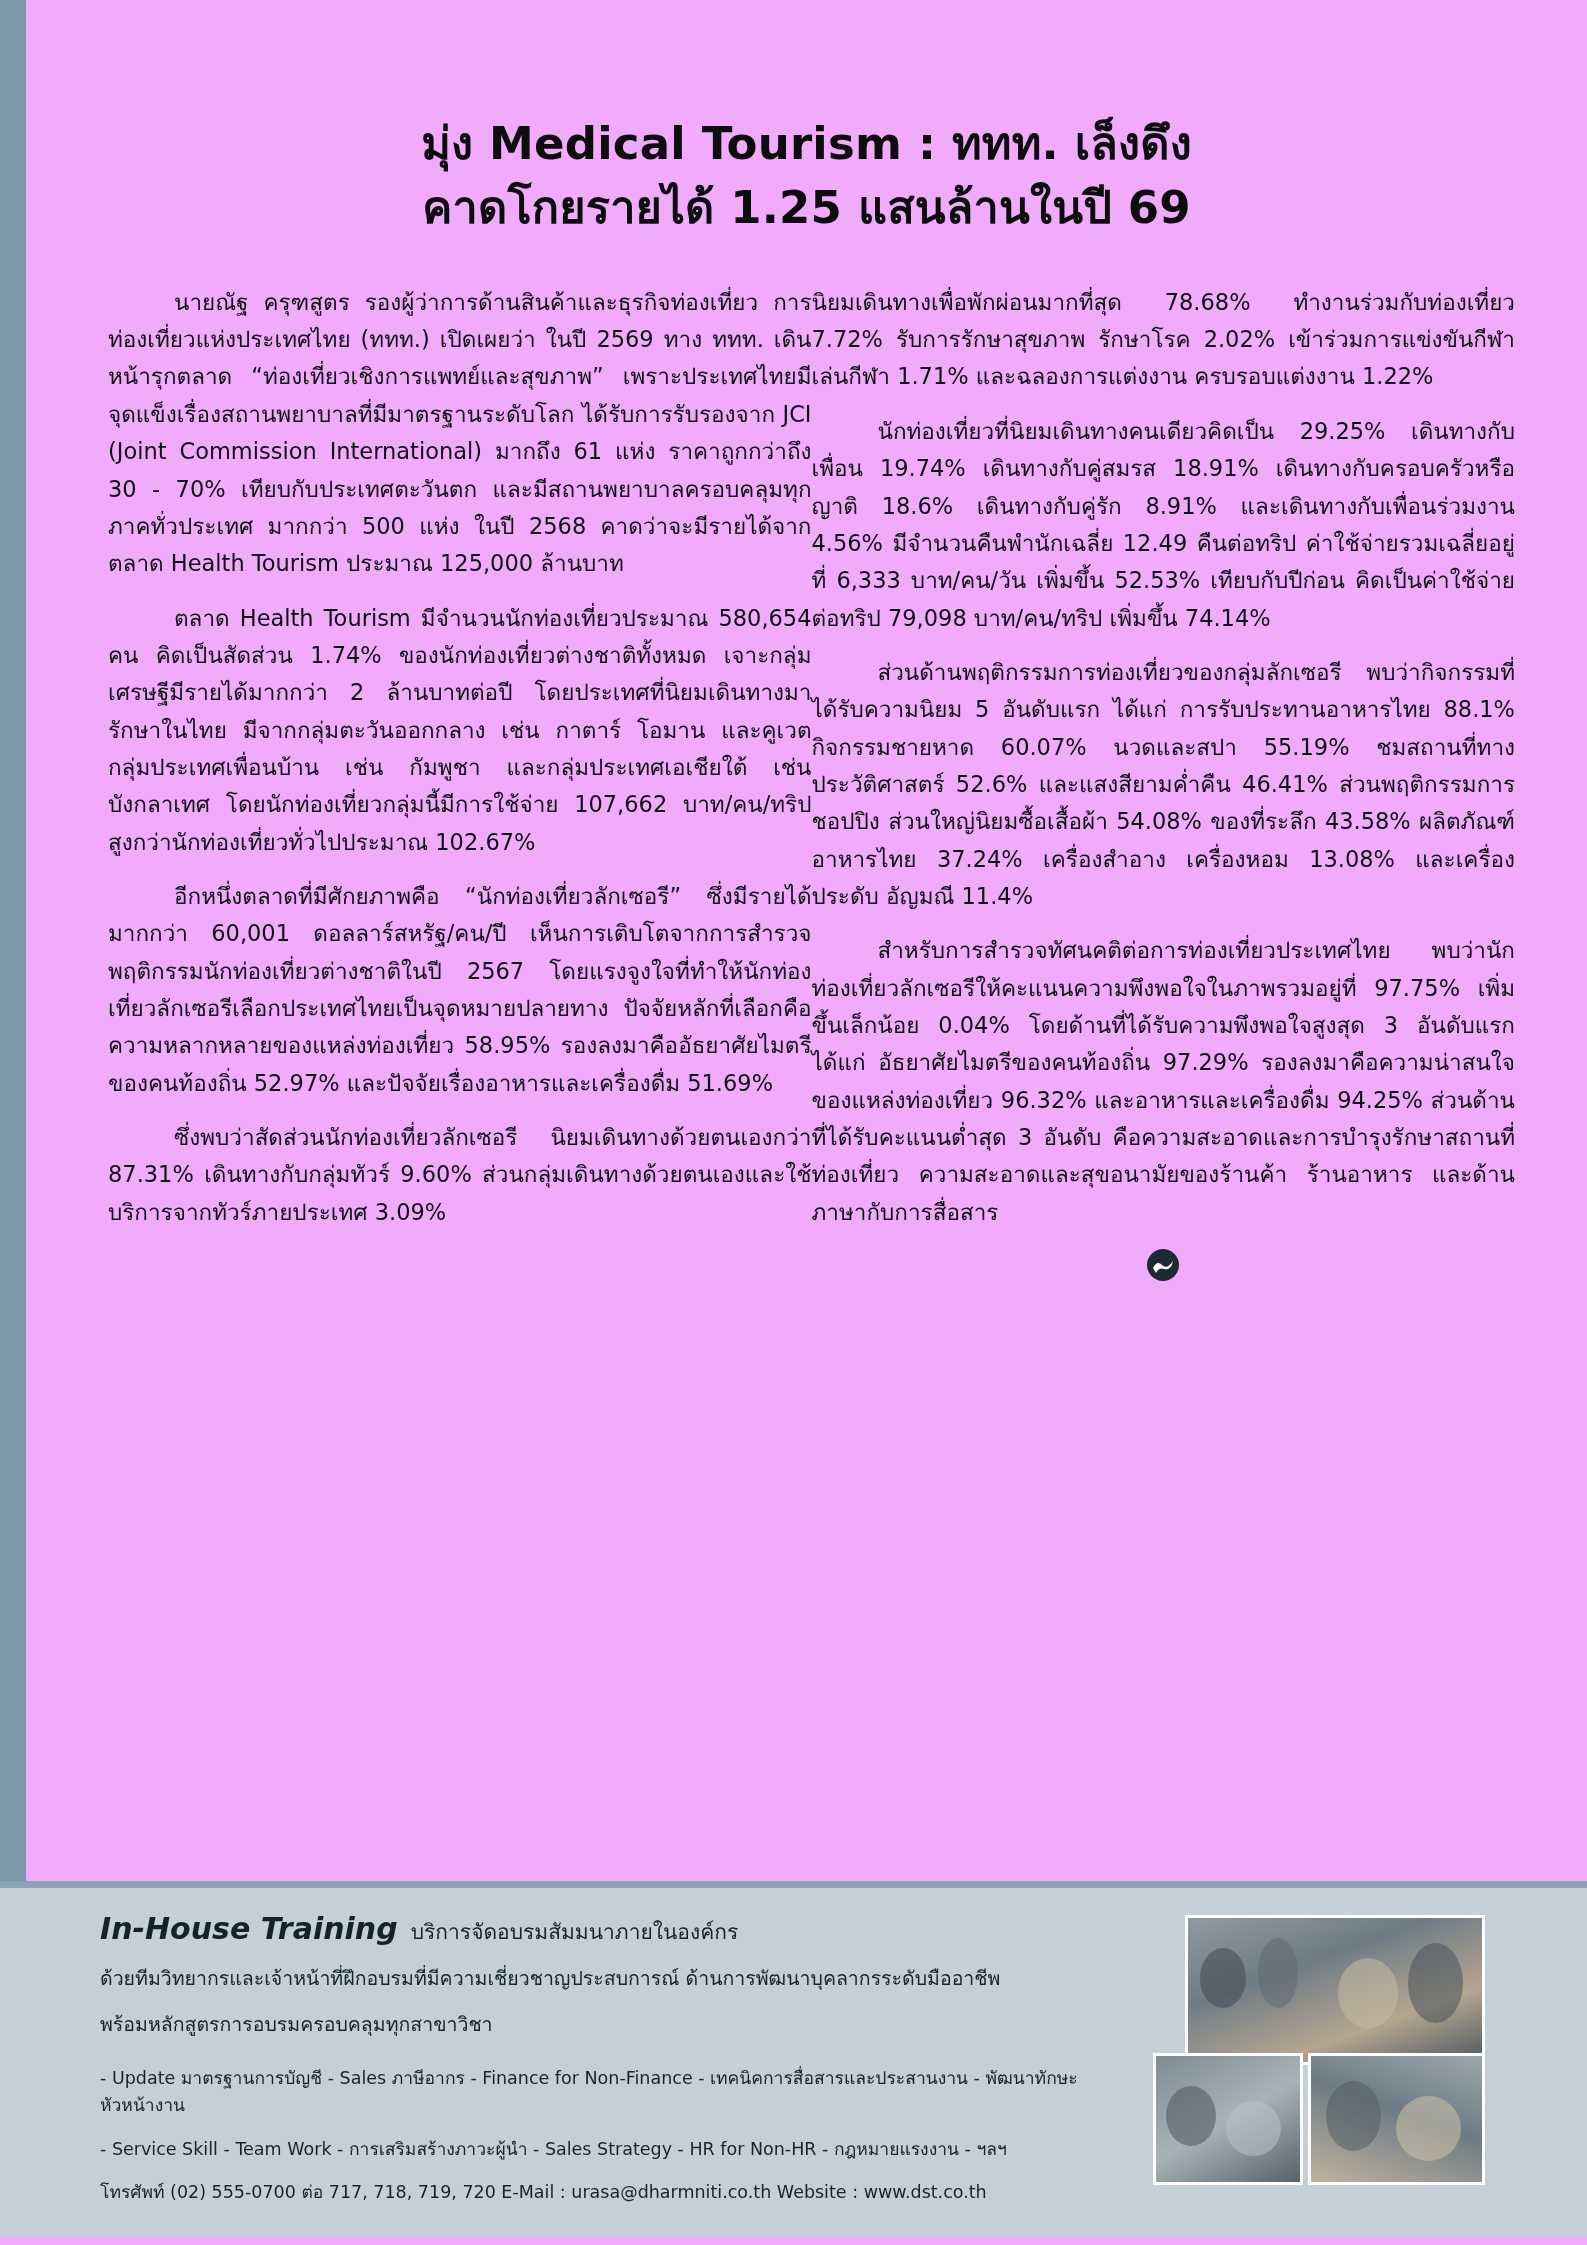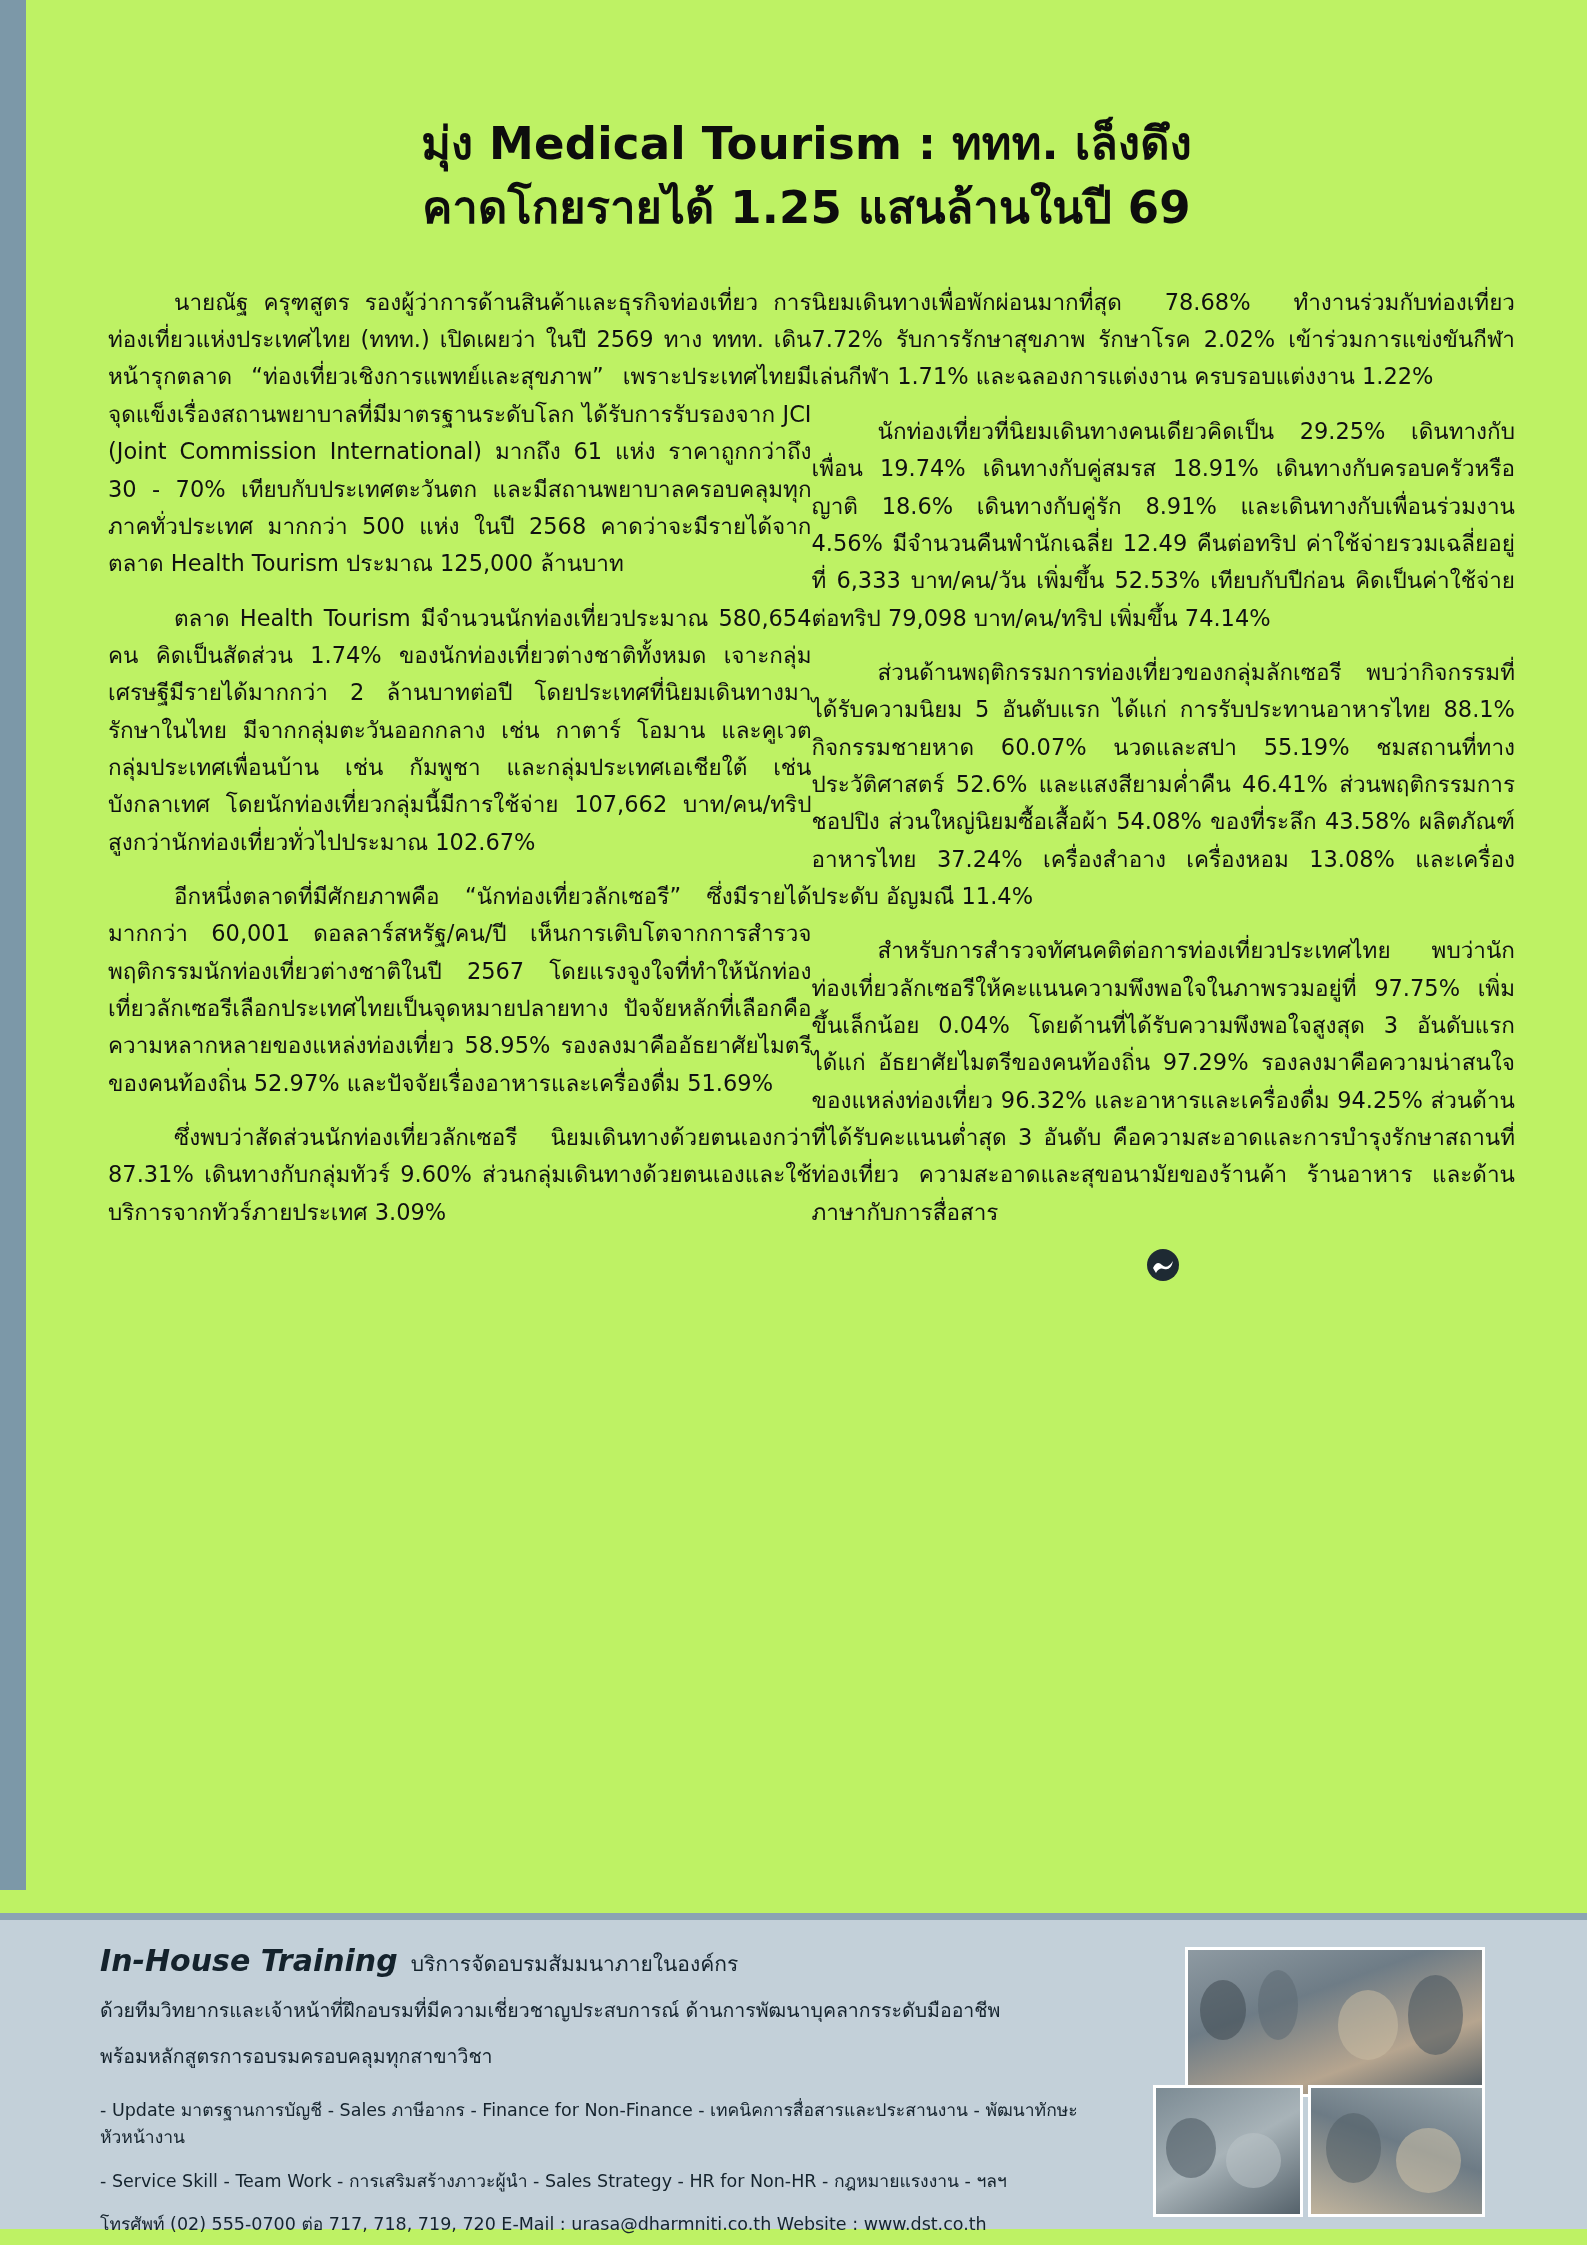--- a/index.html
+++ b/index.html
@@ -11,21 +11,21 @@
     width: 1587px;
     height: 2245px;
     font-family: "DejaVu Sans", "Liberation Sans", sans-serif;
     position: relative;
     overflow: hidden;
   }
   .page {
     position: relative;
     width: 1587px;
     height: 2245px;
-    background: #bef264;
+    background: #f0abfc;
     box-sizing: border-box;
   }
   .left-bar {
     position: absolute;
     left: 0;
     top: 0;
     width: 26px;
     height: 1890px;
     background: #7c98a8;
   }
@@ -74,23 +74,23 @@
   .end-mark {
     margin-top: 6px;
     text-align: center;
   }
   .end-mark svg { display: inline-block; }
 
   
   .footer {
     position: absolute;
     left: 0;
-    bottom: 16px;
-    width: 1587px;
-    height: 316px;
+    bottom: 8px;
+    width: 1587px;
+    height: 356px;
     background: #c3d0d9;
     box-sizing: border-box;
   }
   .footer-accent {
     position: absolute;
     left: 0;
     top: 0;
     width: 1587px;
     height: 7px;
     background: #8ba4b3;

